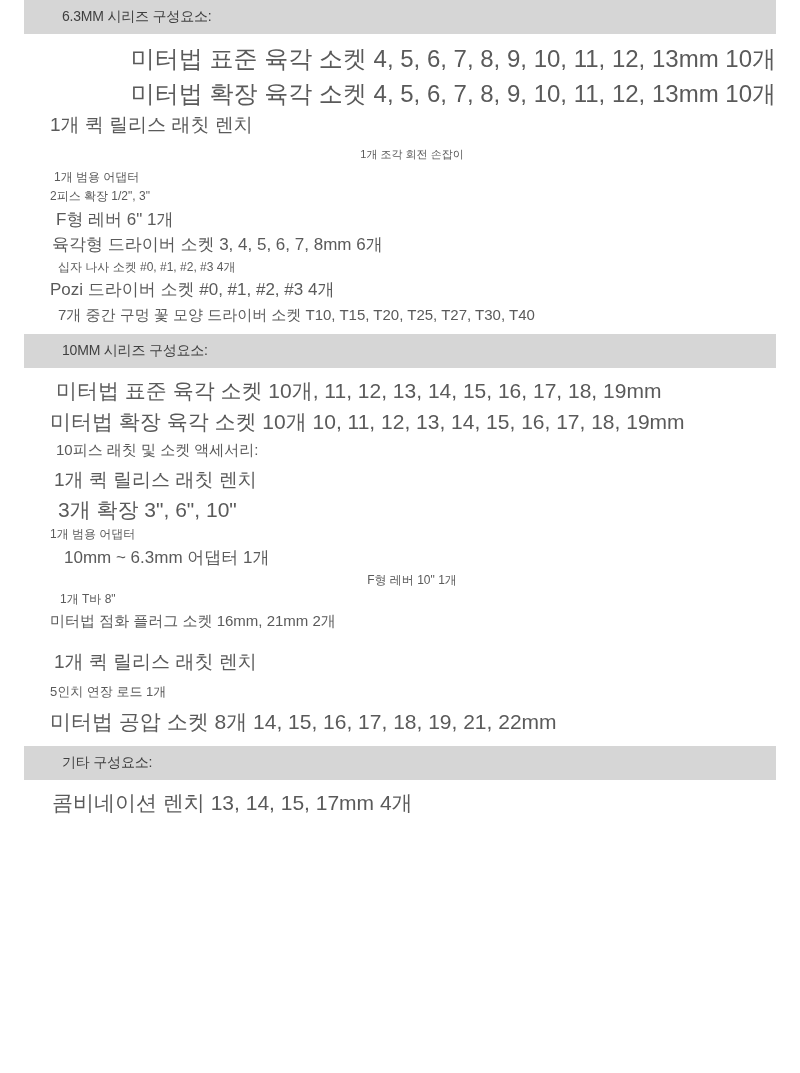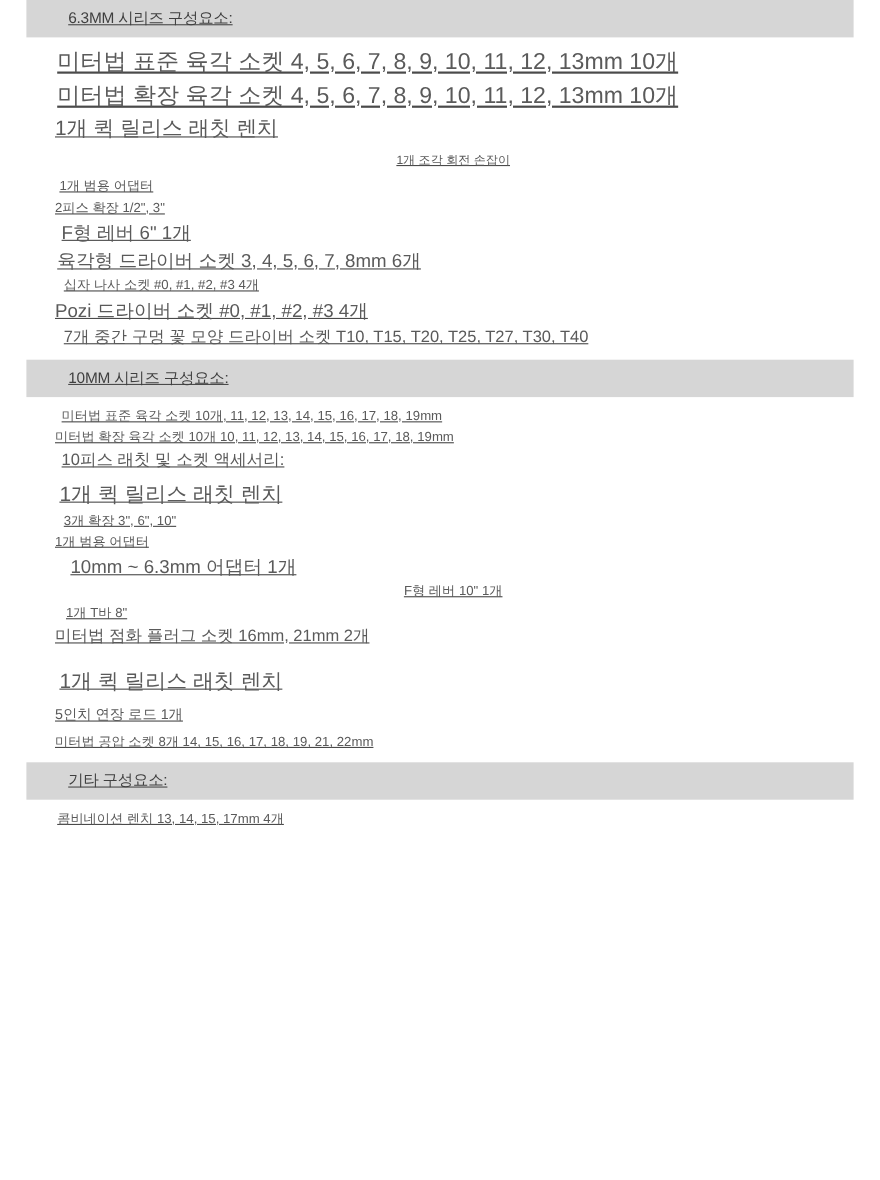--- a/index.html
+++ b/index.html
@@ -12,21 +12,20 @@
     min-height: 1073px;
     font-family: "Liberation Sans", sans-serif;
     color: #4a4a4a;
   }
   .page {
     position: relative;
     width: 800px;
     min-height: 1073px;
     padding: 0;
     box-sizing: border-box;
-    text-decoration: underline;
   }
   .section {
     margin: 0;
   }
   .section-header {
     background: #d6d6d6;
     color: #3f3f3f;
     font-size: 14px;
     padding: 8px 0 8px 38px;
     margin: 0 24px 0 24px;
@@ -36,22 +35,22 @@
     padding: 6px 0 10px 0;
     margin: 0 24px;
   }
   .line {
     color: #5a5a5a;
     line-height: 1.28;
     white-space: nowrap;
     overflow: hidden;
   }
   
-  .s20 { font-size: 21px; }
-  .s19 { font-size: 12px; }
+  .s20 { font-size: 24px; text-align: right; }
+  .s19 { font-size: 21px; }
   .s18 { font-size: 12px; }
   .s17 { font-size: 17px; }
   .s15 { font-size: 15px; }
   .s14 { font-size: 19px; }
   .s13 { font-size: 13px; }
   .s11 { font-size: 11px; }
 
   .i24 { padding-left: 24px; text-align: center; }
   .i26 { padding-left: 26px; }
   .i28 { padding-left: 28px; }

